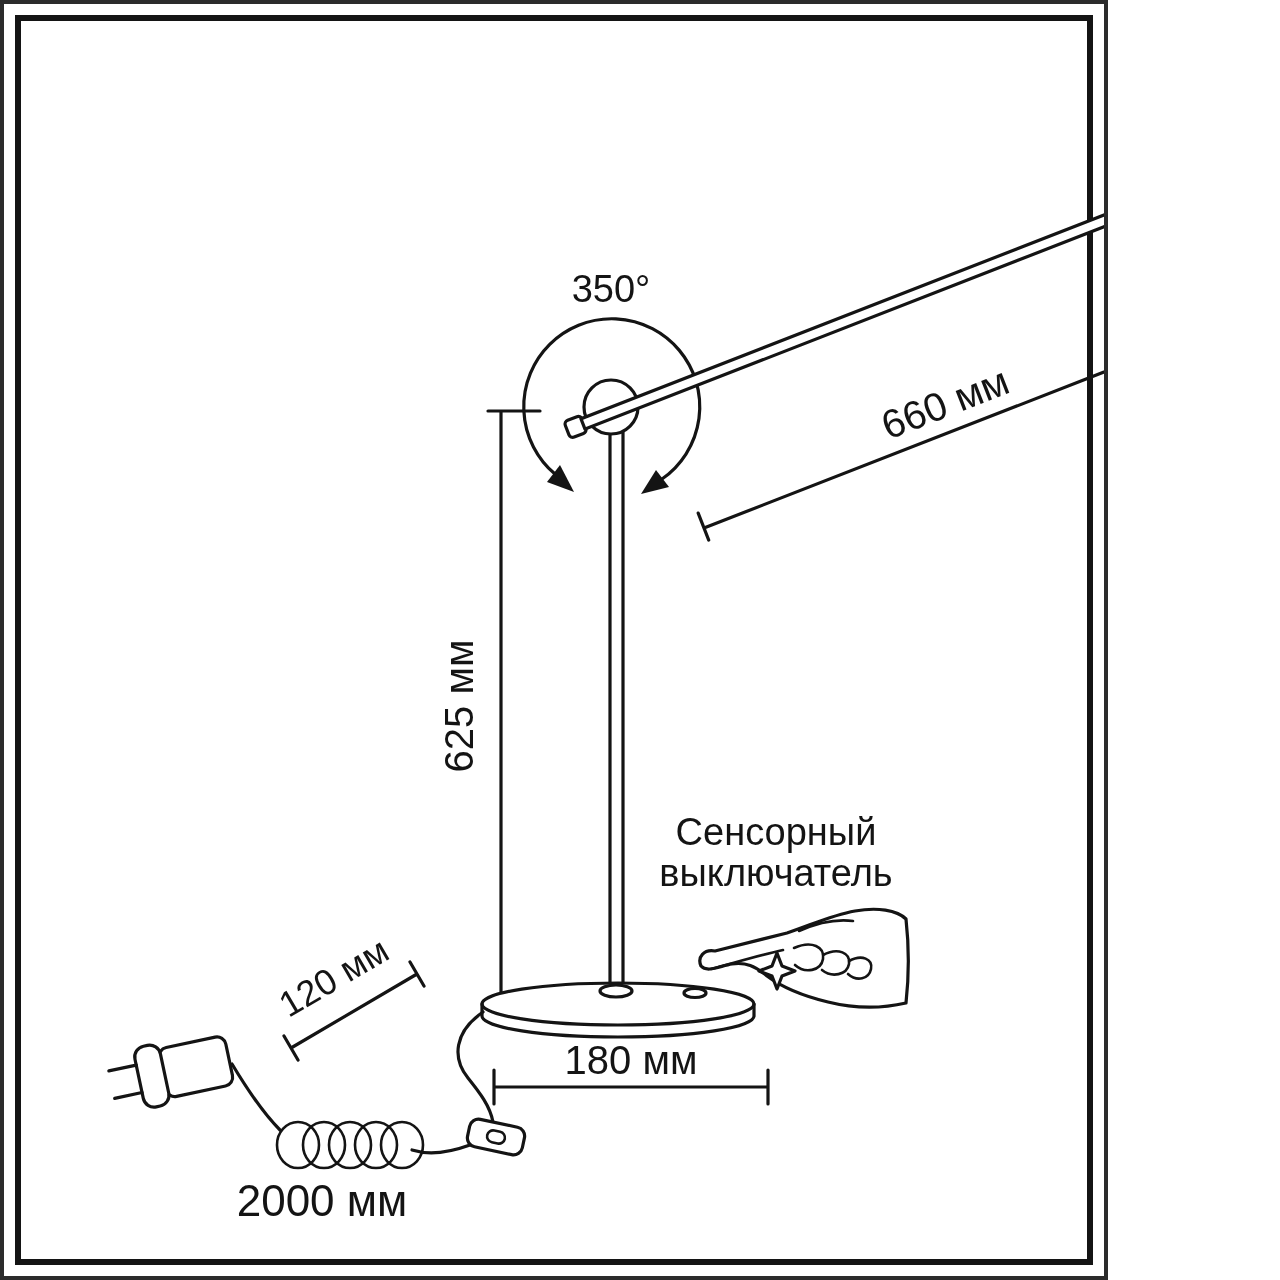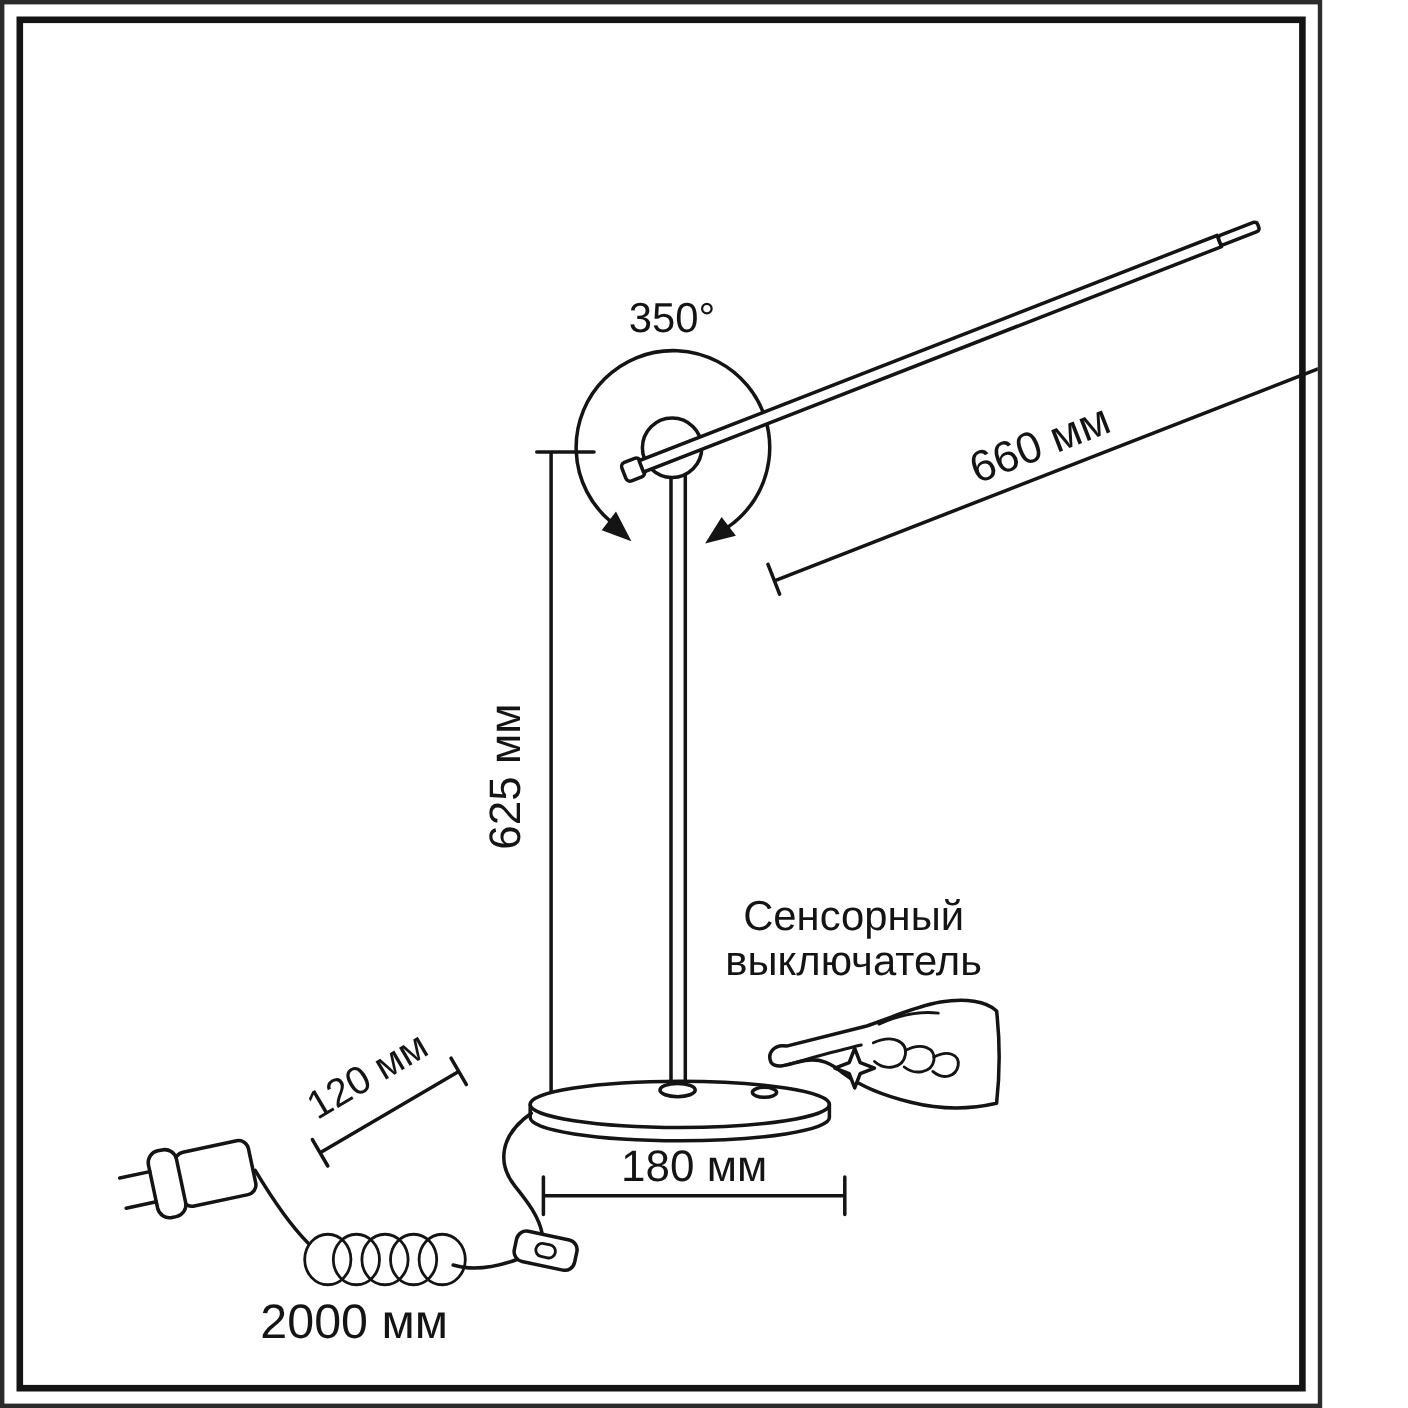--- a/index.html
+++ b/index.html
@@ -1,18 +1,18 @@
 <!DOCTYPE html>
 <html><head>
 <meta charset="utf-8">
 <style>
   html, body { margin: 0; padding: 0; background: #ffffff; }
   .page {
     position: relative;
-    width: 1202px;
+    width: 1108px;
     height: 1280px;
     box-sizing: border-box;
     background: #ffffff;
     border: 4px solid #2b2b2b;
     overflow: hidden;
   }
   .inner-frame {
     position: absolute;
     inset: 11px;
     border: 6px solid #141414;

